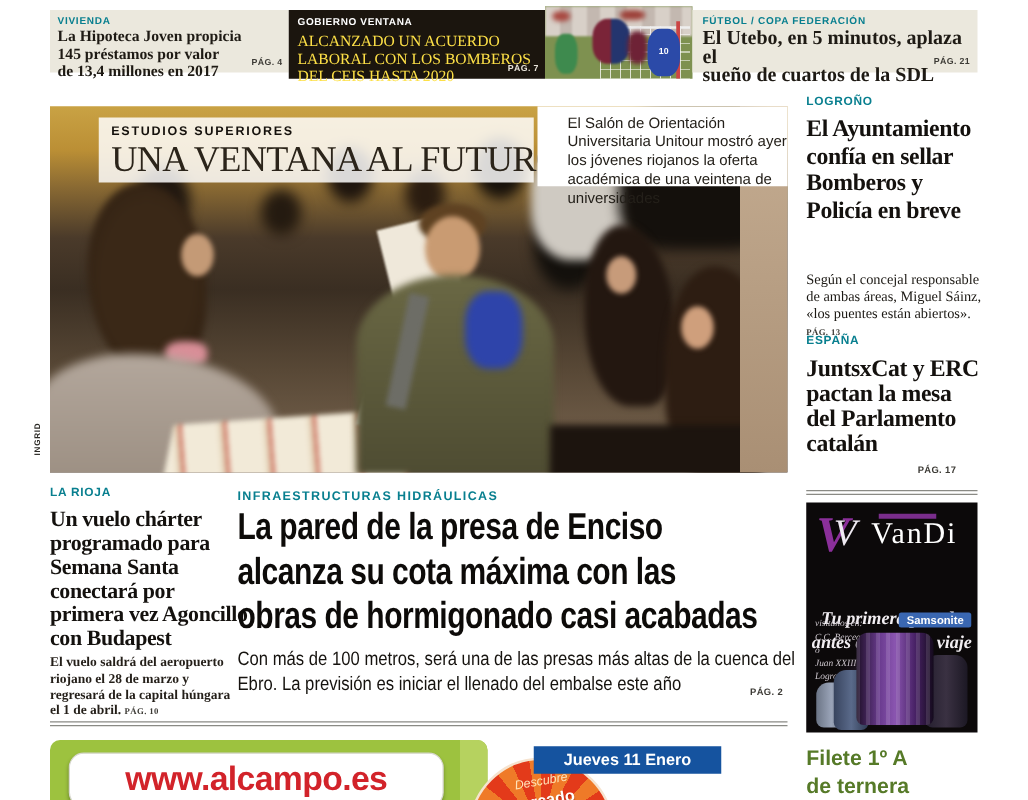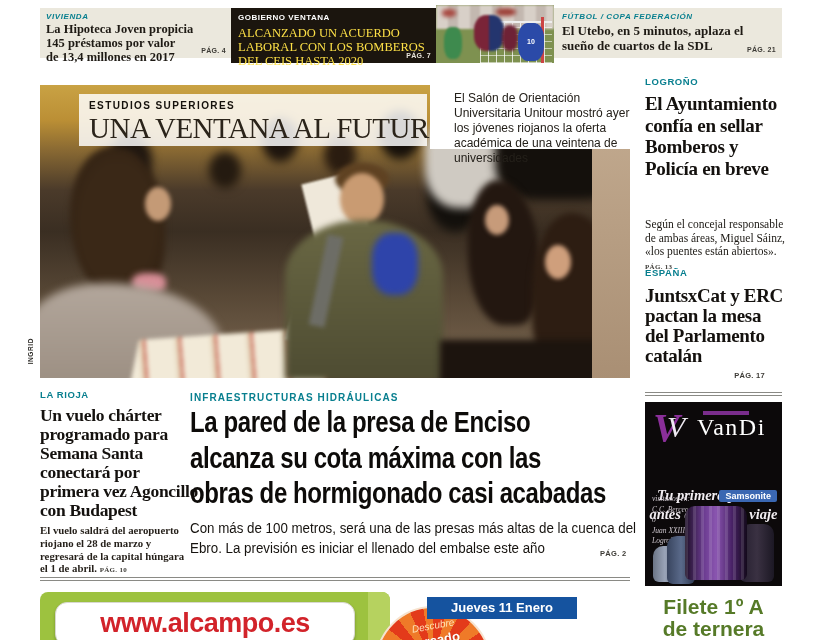--- a/index.html
+++ b/index.html
@@ -1,21 +1,21 @@
 <!DOCTYPE html>
 <html><head>
 <meta charset="utf-8">
 <style>
   * { margin:0; padding:0; box-sizing:border-box; }
   body { background:#ffffff; font-family:"Liberation Sans", sans-serif; }
   .page { position:relative; width:822px; height:640px; background:#fff; overflow:hidden; }
   .abs { position:absolute; }
 
   
-  .kicker-teal { color:#087f8f; font-weight:bold; font-size:8px; letter-spacing:.6px;font-style:italic; }
+  .kicker-teal { color:#087f8f; font-weight:bold; font-size:8px; letter-spacing:.6px; }
   .pg { font-size:7px; font-weight:bold; color:#3c3a35; letter-spacing:.3px; }
 
   
   .brief { background:#ebe8dd; padding:4px 6px; }
   .brief .serif-lines { font-family:"Liberation Serif", serif; font-weight:bold; font-size:12.5px; line-height:13.8px; color:#1e1a14; margin-top:2px; }
   .brief-dark { background:#1b150e; padding:5px 7px; }
   .brief-dark .lbl { color:#fff; font-weight:bold; font-size:8px; letter-spacing:.5px; }
   .brief-dark .serif-lines { font-family:"Liberation Serif", serif; font-size:12.5px; line-height:14px; color:#fde047; margin-top:4px; }
   .brief-dark .pg { color:#e8e4da; }
 
@@ -62,21 +62,21 @@
   
   .alcampo { background:#9dc23f; border-radius:8px 8px 0 0; overflow:visible; }
   .alcampo-band { position:absolute; right:0; top:0; width:22px; height:100%; background:#b6d25f; border-radius:0 8px 0 0; }
   .alcampo-box { position:absolute; left:15px; top:10px; width:300px; height:44px; background:#fff; border:1px solid #d8d8d0; border-radius:12px; box-shadow:0 2px 3px rgba(0,0,0,.25); text-align:center; }
   .alcampo-url { font-size:27px; font-weight:bold; color:#d2232a; line-height:40px; letter-spacing:-.5px; }
   .badge { border-radius:50%; background:repeating-conic-gradient(#e33a1a 0 14deg, #ef7a28 14deg 28deg); border:2px solid #f6e3cf; overflow:hidden; }
   .badge span { position:absolute; width:100%; text-align:center; transform:rotate(-10deg); }
   .badge-l1 { top:12px; font-style:italic; font-size:10px; color:#ffe2b8; }
   .badge-l2 { top:25px; font-size:13px; font-weight:bold; color:#fff; text-shadow:0 1px 1px rgba(120,20,0,.6); }
   .banner { background:#15539f; color:#fff; font-weight:bold; font-size:13px; text-align:center; line-height:22px; }
-  .butcher { text-align:center; font-weight:bold; font-size:21px; line-height:22px; color:#567a28; }
+  .butcher { text-align:left; font-weight:bold; font-size:17px; line-height:22px; color:#567a28; }
 </style>
 </head>
 <body>
 
 <div class="page">
 
   <section class="abs brief" style="left:40px; top:8px; width:191px; height:50px;">
     <div class="kicker-teal">VIVIENDA</div>
     <div class="serif-lines">
         <div>La Hipoteca Joven propicia</div>
@@ -104,21 +104,21 @@
     <div style="left:50px; top:16px; width:66px; height:2px; background:#eee;"></div>
     <div style="right:10px; top:12px; width:3px; height:46px; background:#cc4444;"></div>
     <div style="left:8px; top:22px; width:18px; height:32px; background:#3e8a4e; border-radius:40%; filter:blur(1px);"></div>
     <div style="left:38px; top:10px; width:30px; height:36px; background:linear-gradient(90deg,#7a2438 0 50%,#24356e 50%); border-radius:40%; filter:blur(1px);"></div>
     <div style="left:66px; top:20px; width:16px; height:26px; background:#6e2236; border-radius:40%; filter:blur(1.5px);"></div>
     <div style="left:82px; top:18px; width:26px; height:38px; background:#2b4aa8; border-radius:38%; color:#fff; font-size:7px; font-weight:bold; text-align:center; line-height:38px;">10</div>
   </div>
 
   <section class="abs brief" style="left:554px; top:8px; width:228px; height:50px; padding-left:8px;">
     <div class="kicker-teal">FÚTBOL / COPA FEDERACIÓN</div>
-    <div class="serif-lines" style="font-size:13px; line-height:15px;">
+    <div class="serif-lines" style="font-size:16px; line-height:15px;">
         <div>El Utebo, en 5 minutos, aplaza el</div>
         <div>sueño de cuartos de la SDL</div>
       </div>
     <span class="abs pg" style="right:6px; bottom:5px;">PÁG. 21</span>
   </section>
 
   <section class="abs photo" style="left:40px; top:85px; width:590px; height:293px;">
 
     <div style="left:0; top:15px; width:100%; height:150px; filter:blur(5px); background-image:
       radial-gradient(ellipse 30px 36px at 240px 40px, #1e150e 60%, transparent 62%),

